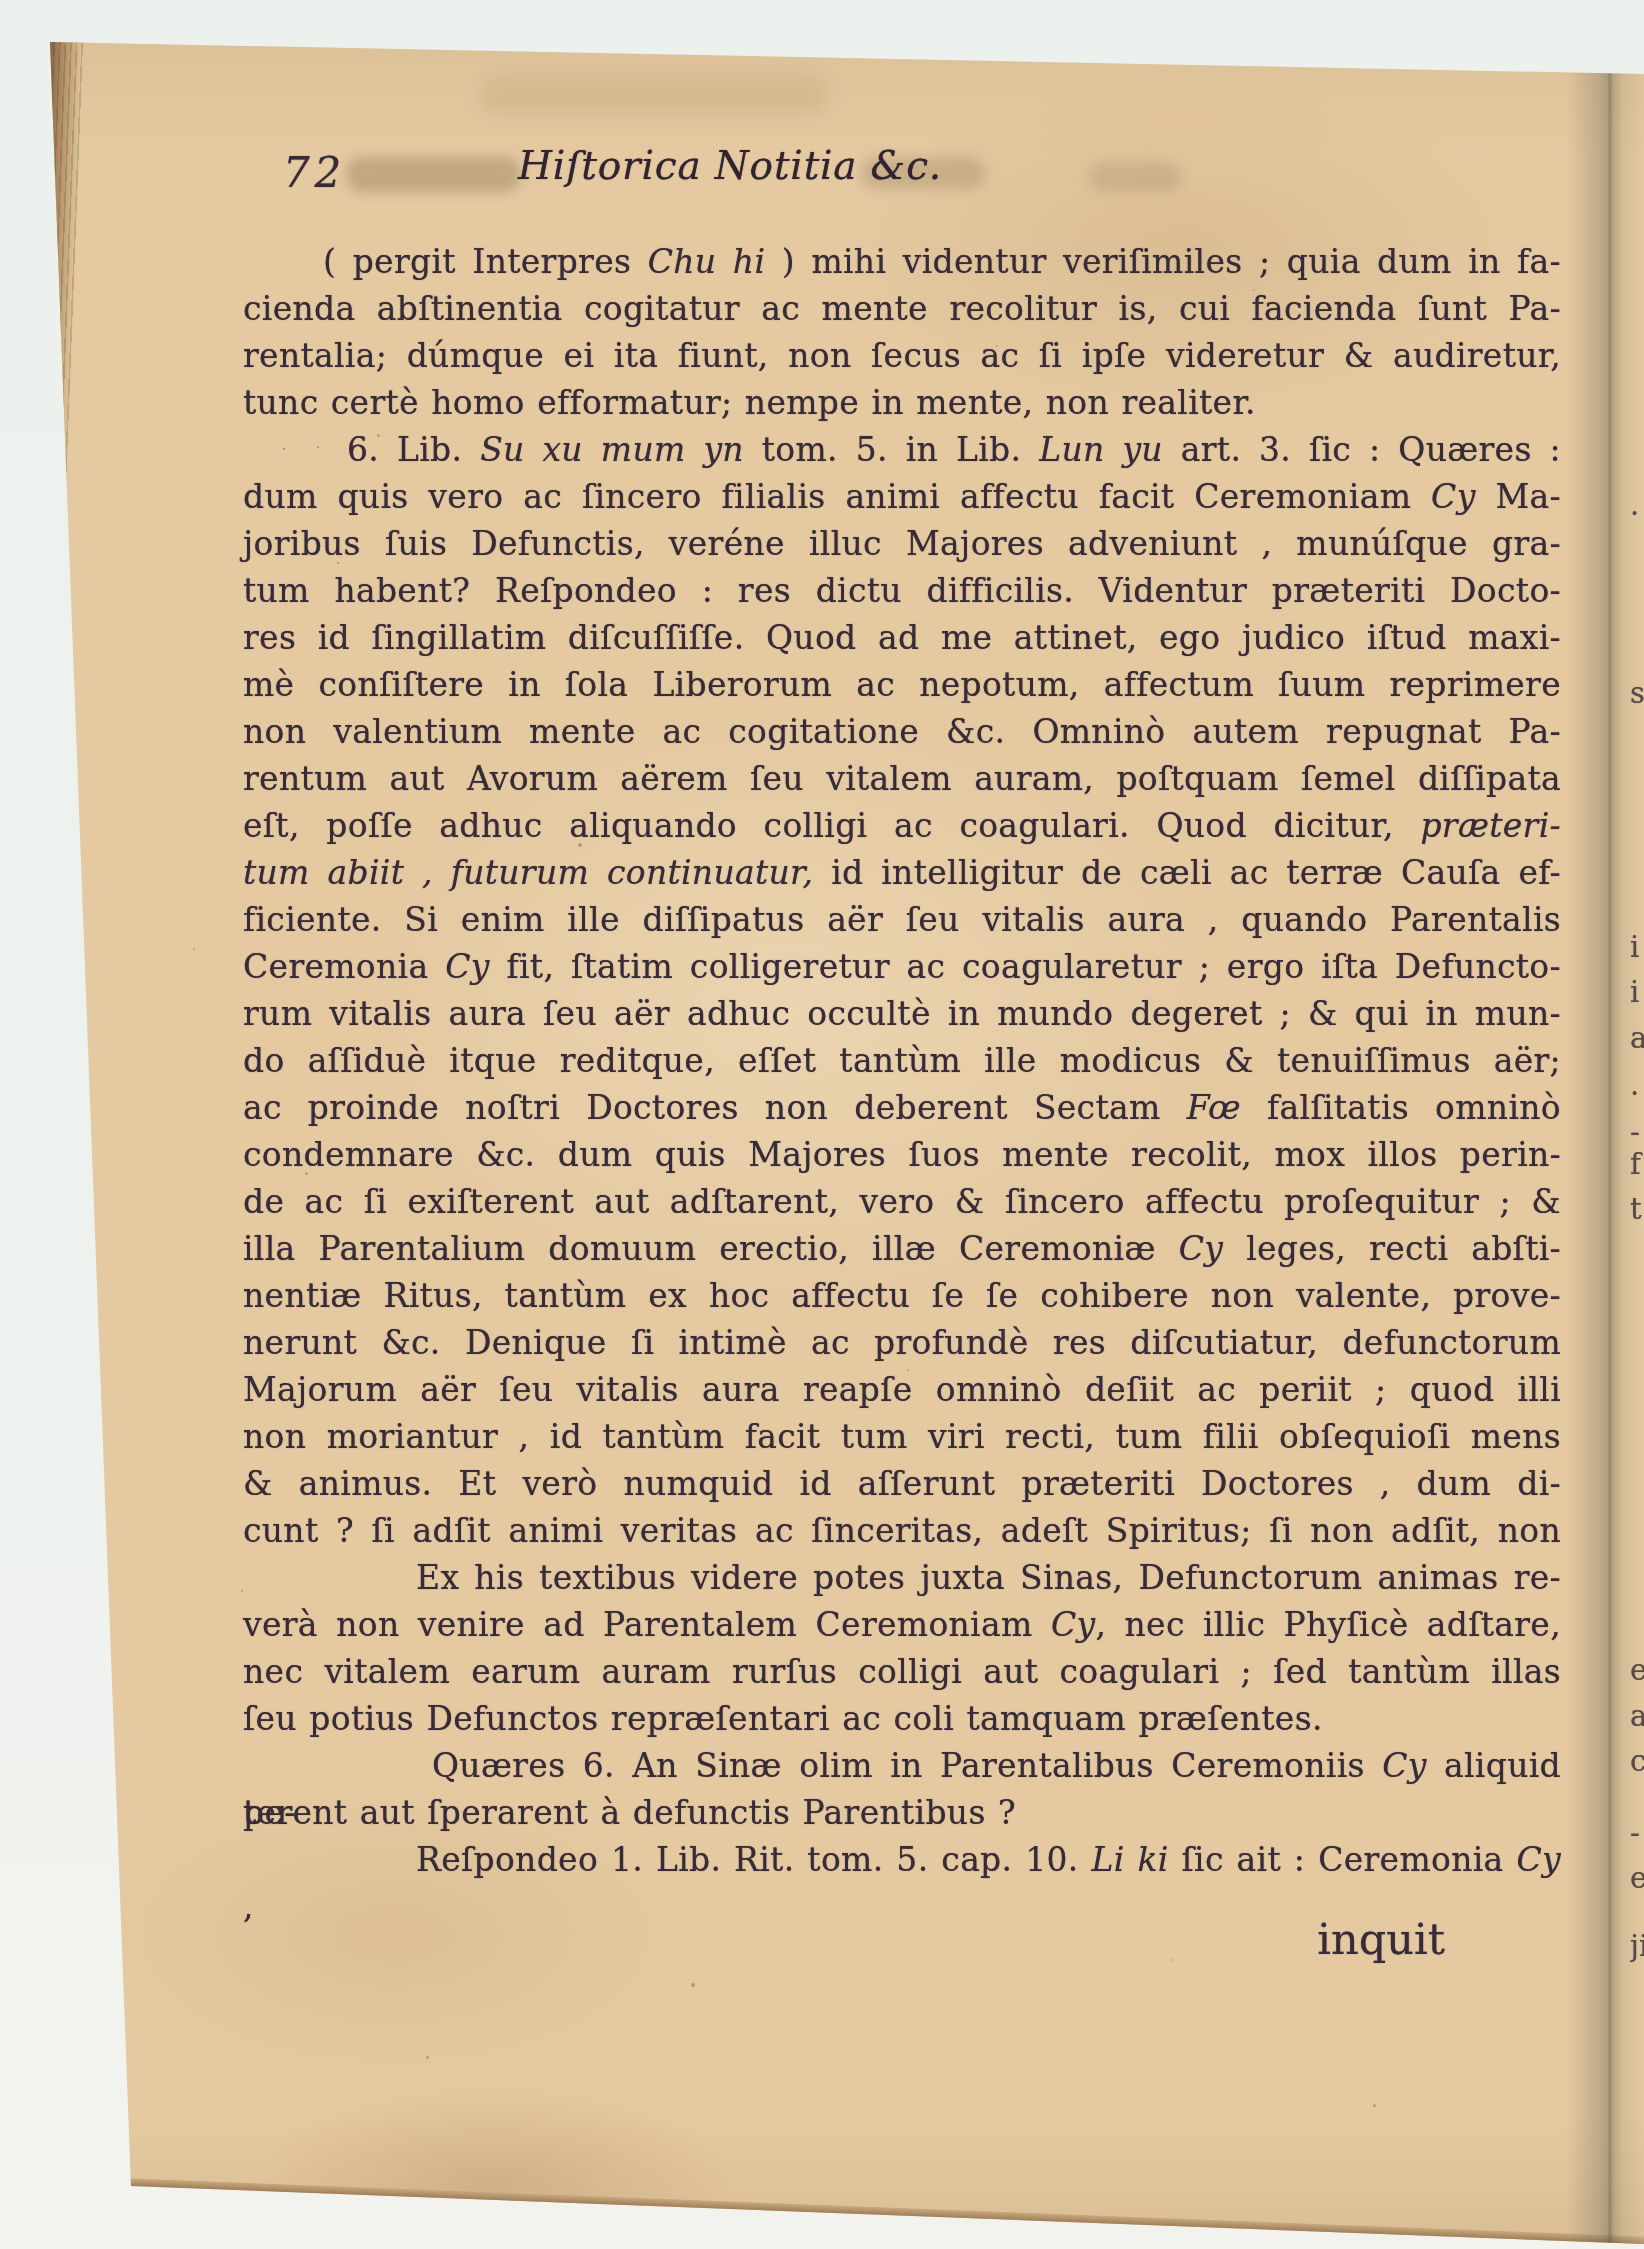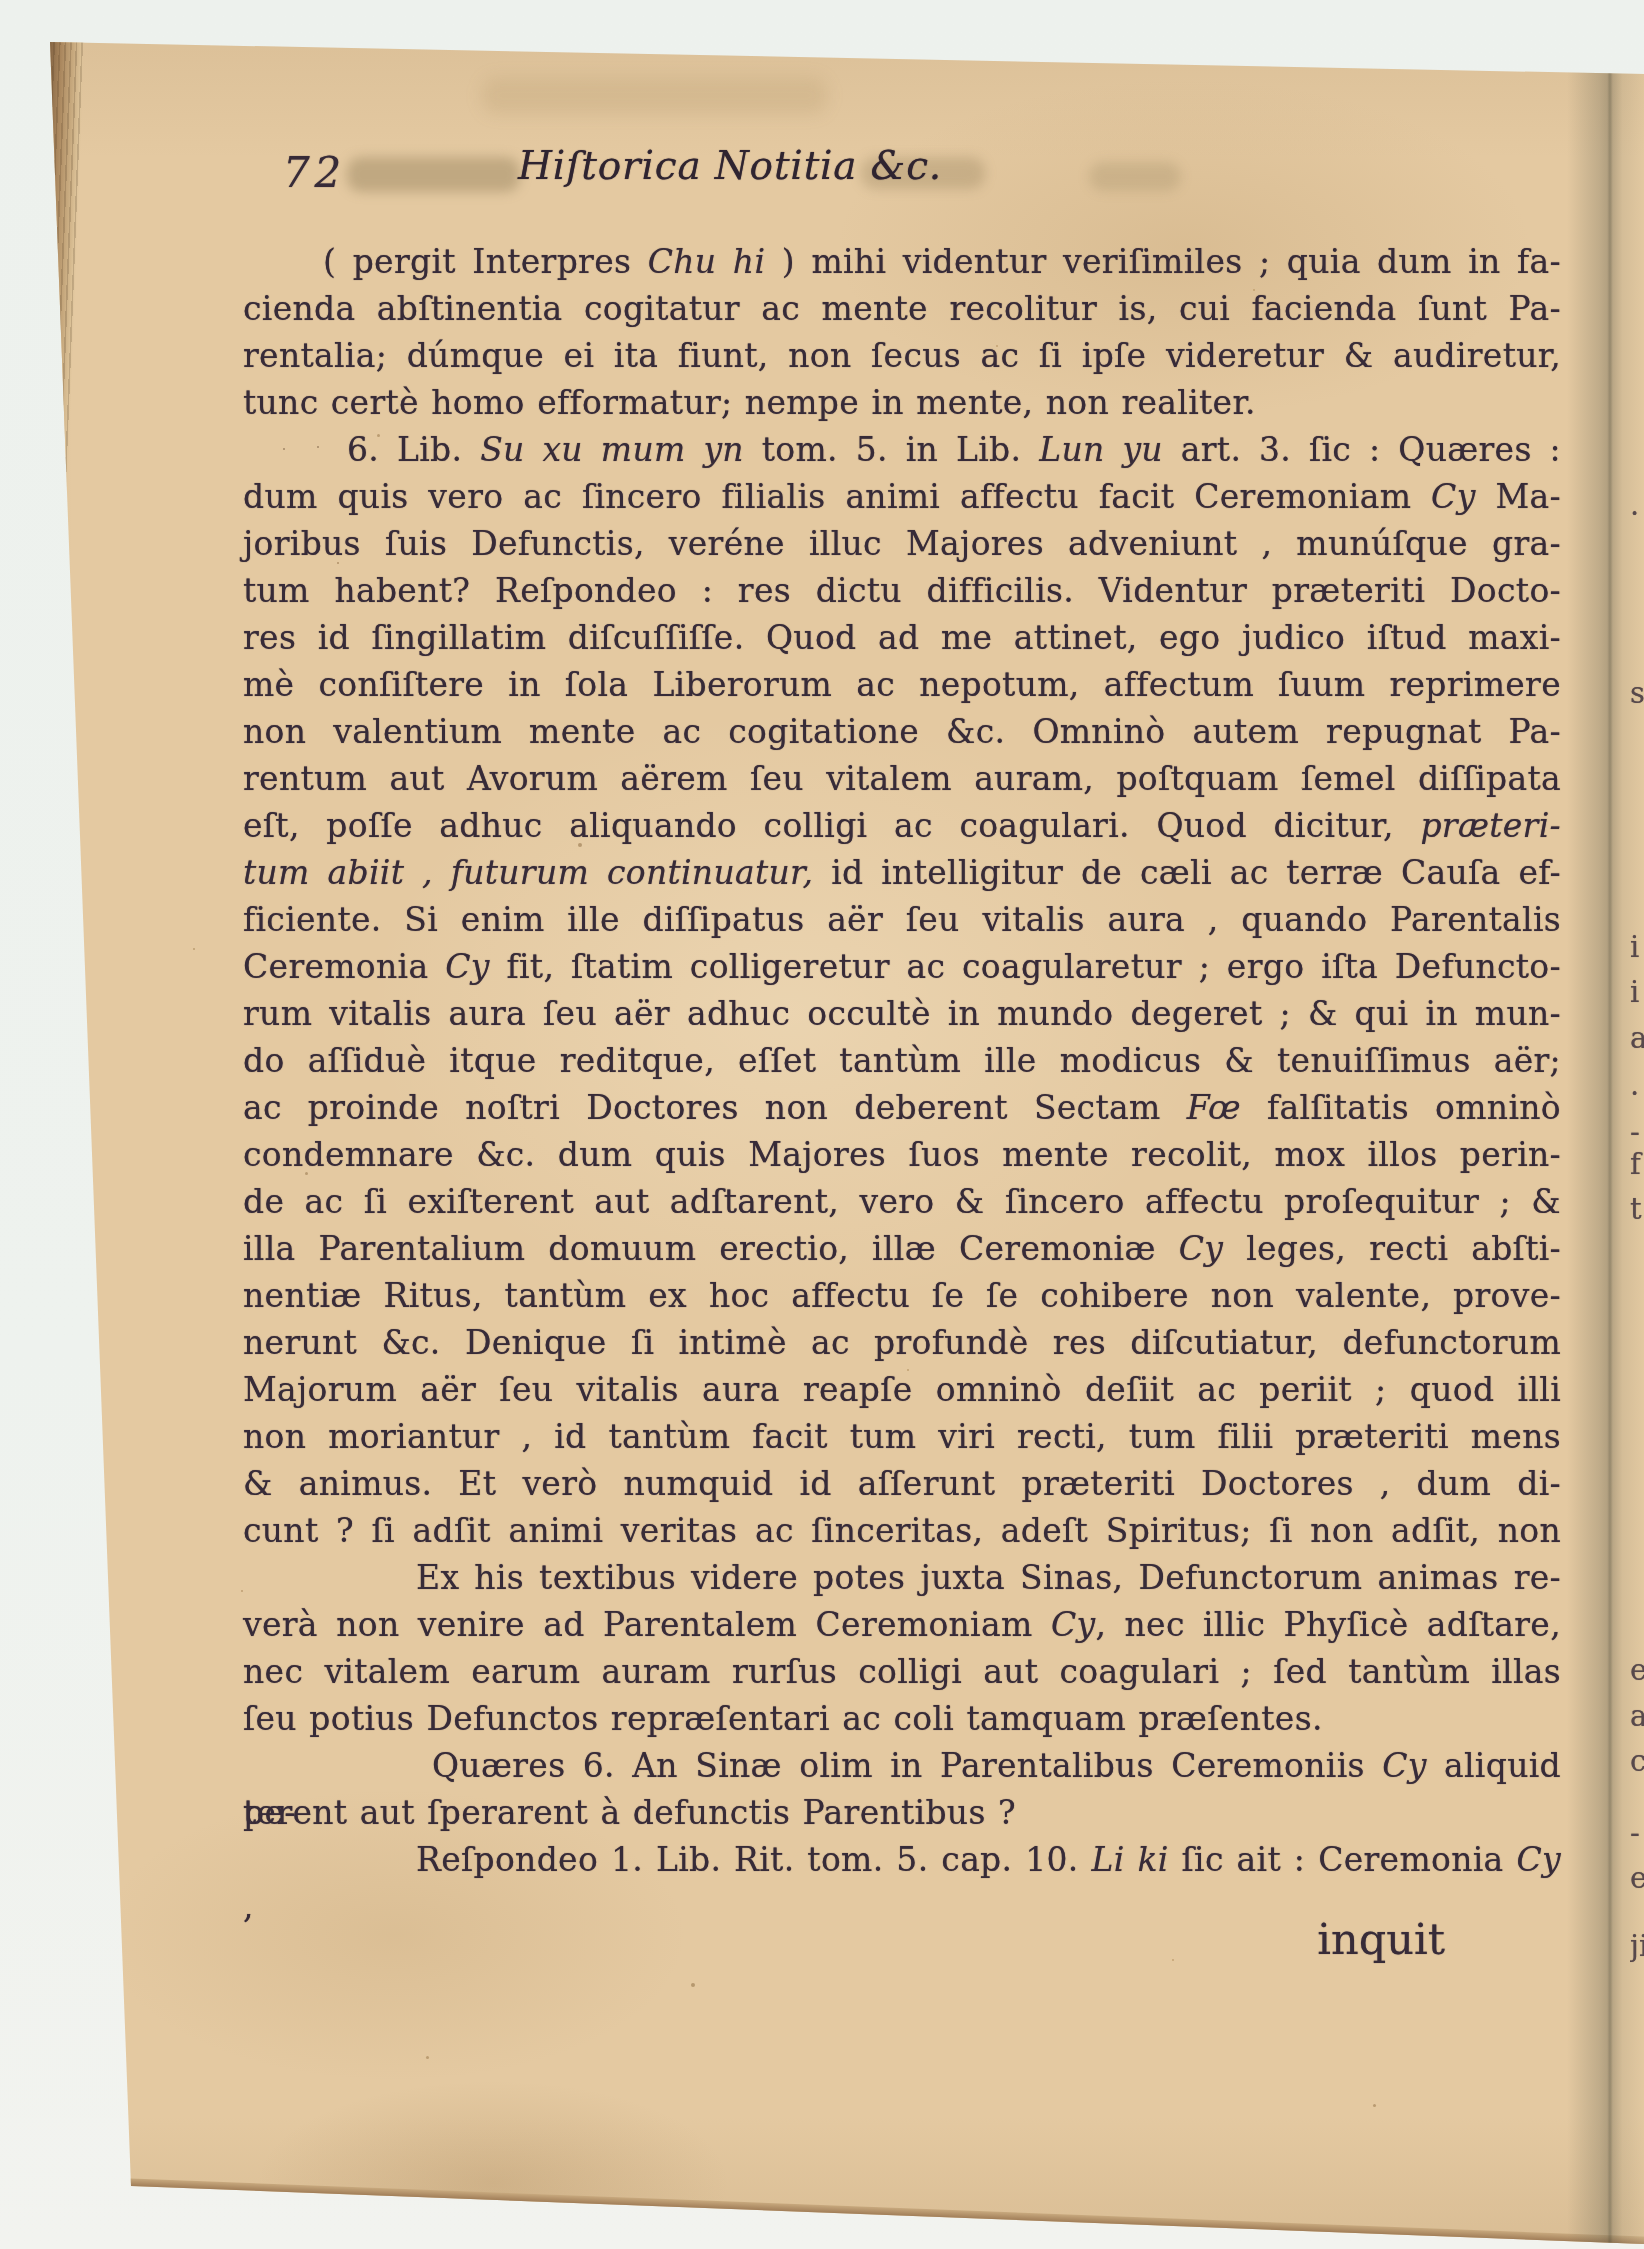--- a/index.html
+++ b/index.html
@@ -124,21 +124,21 @@
           <div class="line"><span>Ceremonia </span><i>Cy</i><span> fit, ſtatim colligeretur ac coagularetur ; ergo iſta Defuncto-</span></div>
           <div class="line"><span>rum vitalis aura ſeu aër adhuc occultè in mundo degeret ; &amp; qui in mun-</span></div>
           <div class="line"><span>do aſſiduè itque reditque, eſſet tantùm ille modicus &amp; tenuiſſimus aër;</span></div>
           <div class="line"><span>ac proinde noſtri Doctores non deberent Sectam </span><i>Fœ</i><span> falſitatis omninò</span></div>
           <div class="line"><span>condemnare &amp;c. dum quis Majores ſuos mente recolit, mox illos perin-</span></div>
           <div class="line"><span>de ac ſi exiſterent aut adſtarent, vero &amp; ſincero affectu proſequitur ; &amp;</span></div>
           <div class="line"><span>illa Parentalium domuum erectio, illæ Ceremoniæ </span><i>Cy</i><span> leges, recti abſti-</span></div>
           <div class="line"><span>nentiæ Ritus, tantùm ex hoc affectu ſe ſe cohibere non valente, prove-</span></div>
           <div class="line"><span>nerunt &amp;c. Denique ſi intimè ac profundè res diſcutiatur, defunctorum</span></div>
           <div class="line"><span>Majorum aër ſeu vitalis aura reapſe omninò deſiit ac periit ; quod illi</span></div>
-          <div class="line"><span>non moriantur , id tantùm facit tum viri recti, tum filii præteriti mens</span></div>
+          <div class="line"><span>non moriantur , id tantùm facit tum viri recti, tum filii obſequioſi mens</span></div>
           <div class="line"><span>&amp; animus. Et verò numquid id aſſerunt præteriti Doctores , dum di-</span></div>
           <div class="line"><span>cunt ? ſi adſit animi veritas ac ſinceritas, adeſt Spiritus; ſi non adſit, non</span></div>
         </div>
         <div>
           <div class="line" style="text-indent: 173px;"><span>Ex his textibus videre potes juxta Sinas, Defunctorum animas re-</span></div>
           <div class="line"><span>verà non venire ad Parentalem Ceremoniam </span><i>Cy</i><span>, nec illic Phyſicè adſtare,</span></div>
           <div class="line"><span>nec vitalem earum auram rurſus colligi aut coagulari ; ſed tantùm illas</span></div>
           <div class="line last"><span>ſeu potius Defunctos repræſentari ac coli tamquam præſentes.</span></div>
         </div>
         <div>

